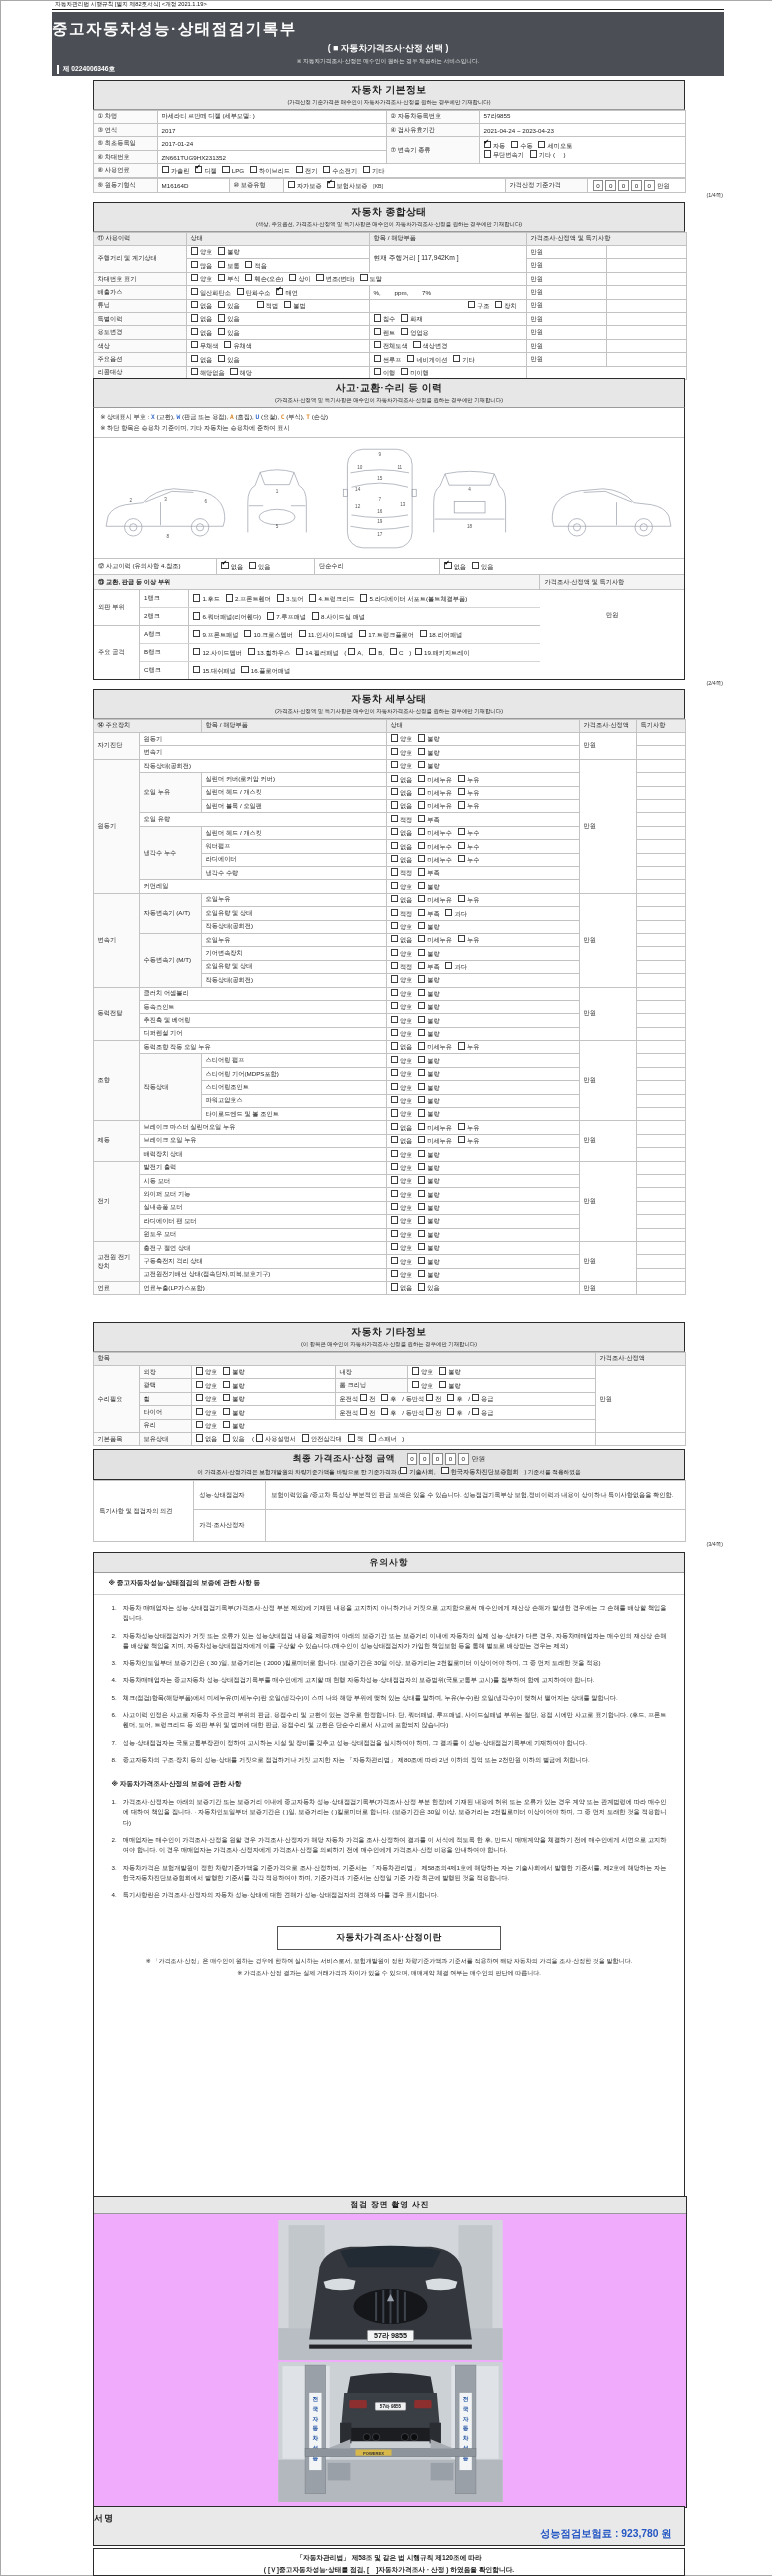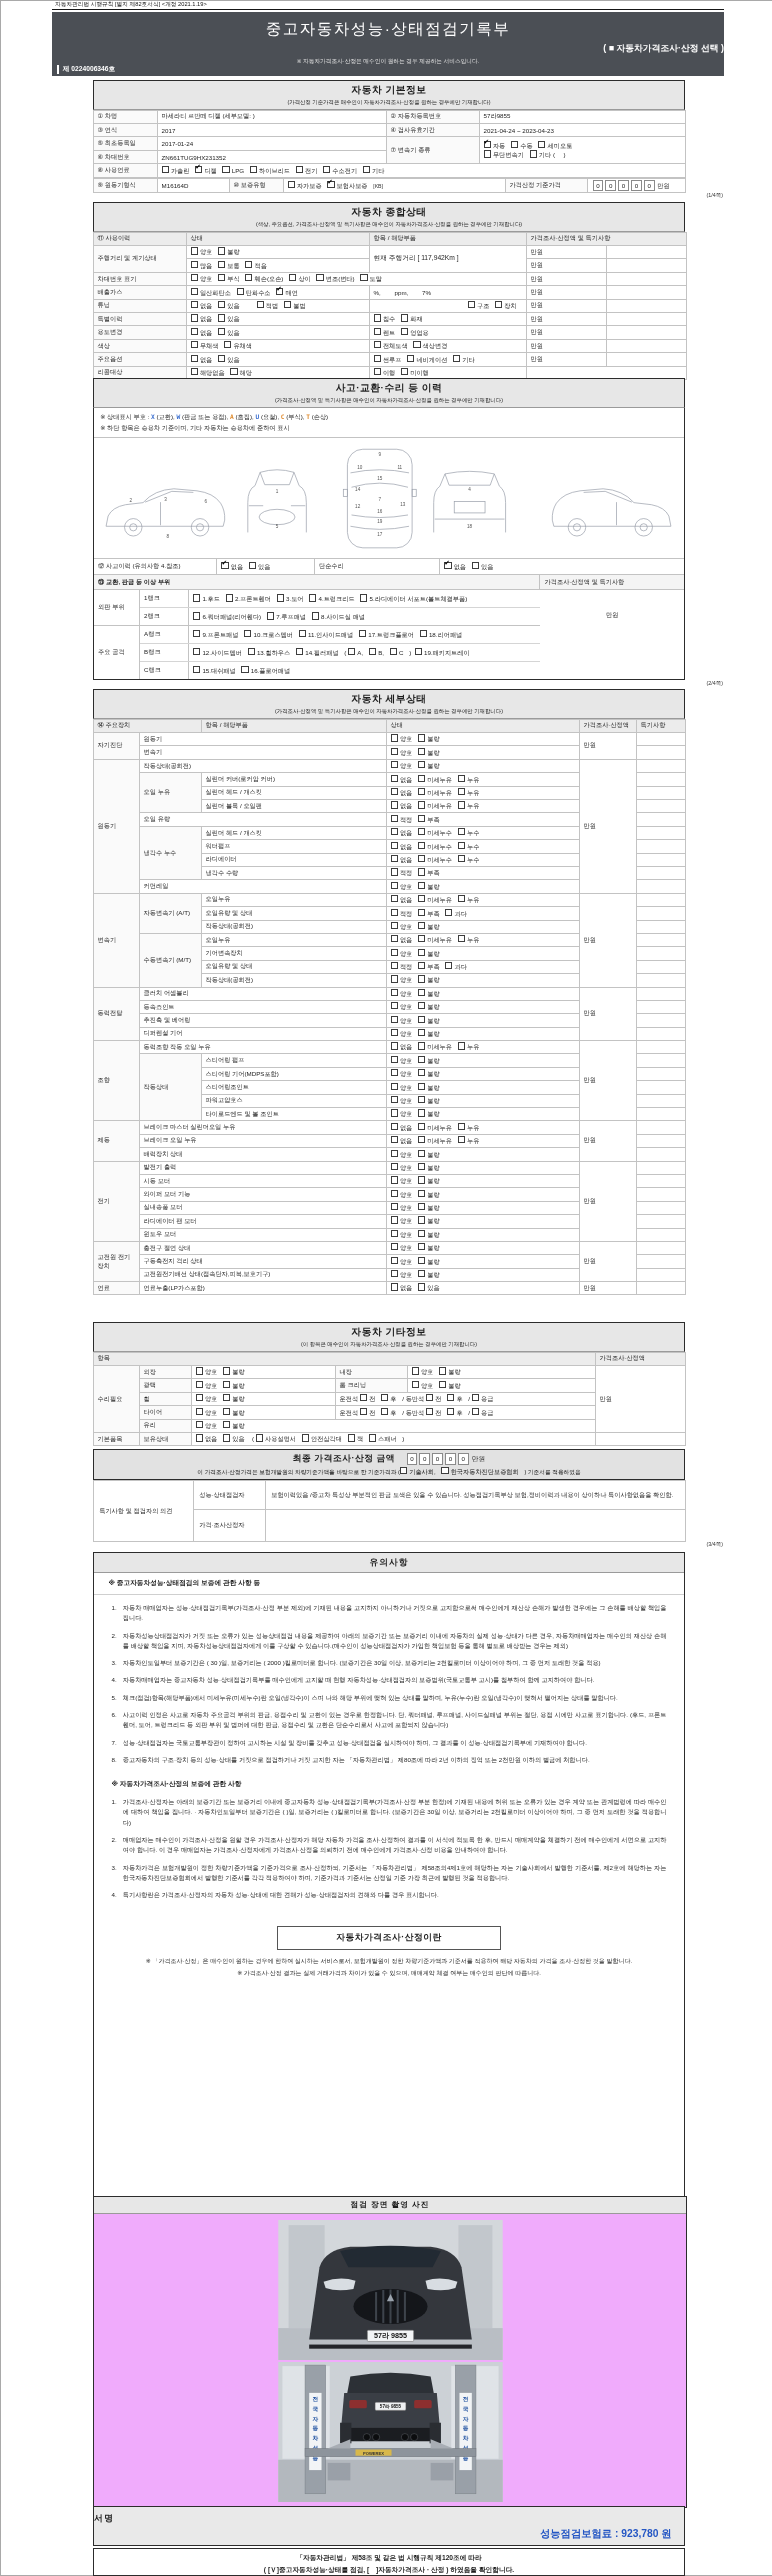--- a/index.html
+++ b/index.html
@@ -3,22 +3,22 @@
 <meta charset="utf-8">
 <style>
   html,body{margin:0;padding:0;}
   body{width:773px;height:2576px;position:relative;background:#fff;
        font-family:"Liberation Sans","DejaVu Sans",sans-serif;color:#1d1d1d;overflow:hidden;}
   .page-frame{position:absolute;inset:0;border:0.5px solid #a9a9a9;pointer-events:none;}
   
   .topnote{position:absolute;left:55px;top:1px;font-size:5.7px;color:#111;}
   .topline{position:absolute;left:52px;width:672px;top:8.8px;height:1.5px;background:#161616;}
   .band{position:absolute;left:52px;width:672px;top:12.4px;height:64px;background:#4b4f55;color:#fff;}
-  .band .t1{text-align:center;font-size:15.5px;font-weight:normal;letter-spacing:1.5px;margin-top:6.2px;}
-  .band .t2{text-align:right;font-size:8.8px;font-weight:bold;margin-top:3.6px;}
+  .band .t1{font-size:15.5px;font-weight:bold;letter-spacing:1.5px;margin-top:6.2px;}
+  .band .t2{text-align:center;font-size:8.8px;font-weight:bold;margin-top:3.6px;}
   .band .t3{text-align:center;font-size:5.7px;color:#e3e3e3;margin-top:2.6px;}
   .band .docno{position:absolute;left:5.2px;bottom:2.1px;font-size:6.7px;font-weight:bold;border-left:2.6px solid #fff;padding-left:3.6px;}
   
   .sec{position:absolute;left:93px;width:592px;}
   .shead{background:#e7e7e7;border:1.5px solid #2c2c2c;border-bottom:0.5px solid #9a9a9a;text-align:center;padding:3.1px 0 3.1px;}
   .shead .st{font-size:9.8px;font-weight:bold;letter-spacing:0.5px;}
   .shead .ss{font-size:5.4px;margin-top:1.5px;color:#222;}
   table.frm{width:100%;border-collapse:collapse;border:1.5px solid #2c2c2c;border-top:none;background:#fff;table-layout:fixed;}
   .frm td,.frm th{border:0.5px solid #c3c3c3;font-size:6.2px;padding:1px 3.6px;vertical-align:middle;text-align:left;font-weight:normal;height:13.4px;box-sizing:border-box;}
   .frm .hrow td,.frm .hrow th{background:#ececec;}

